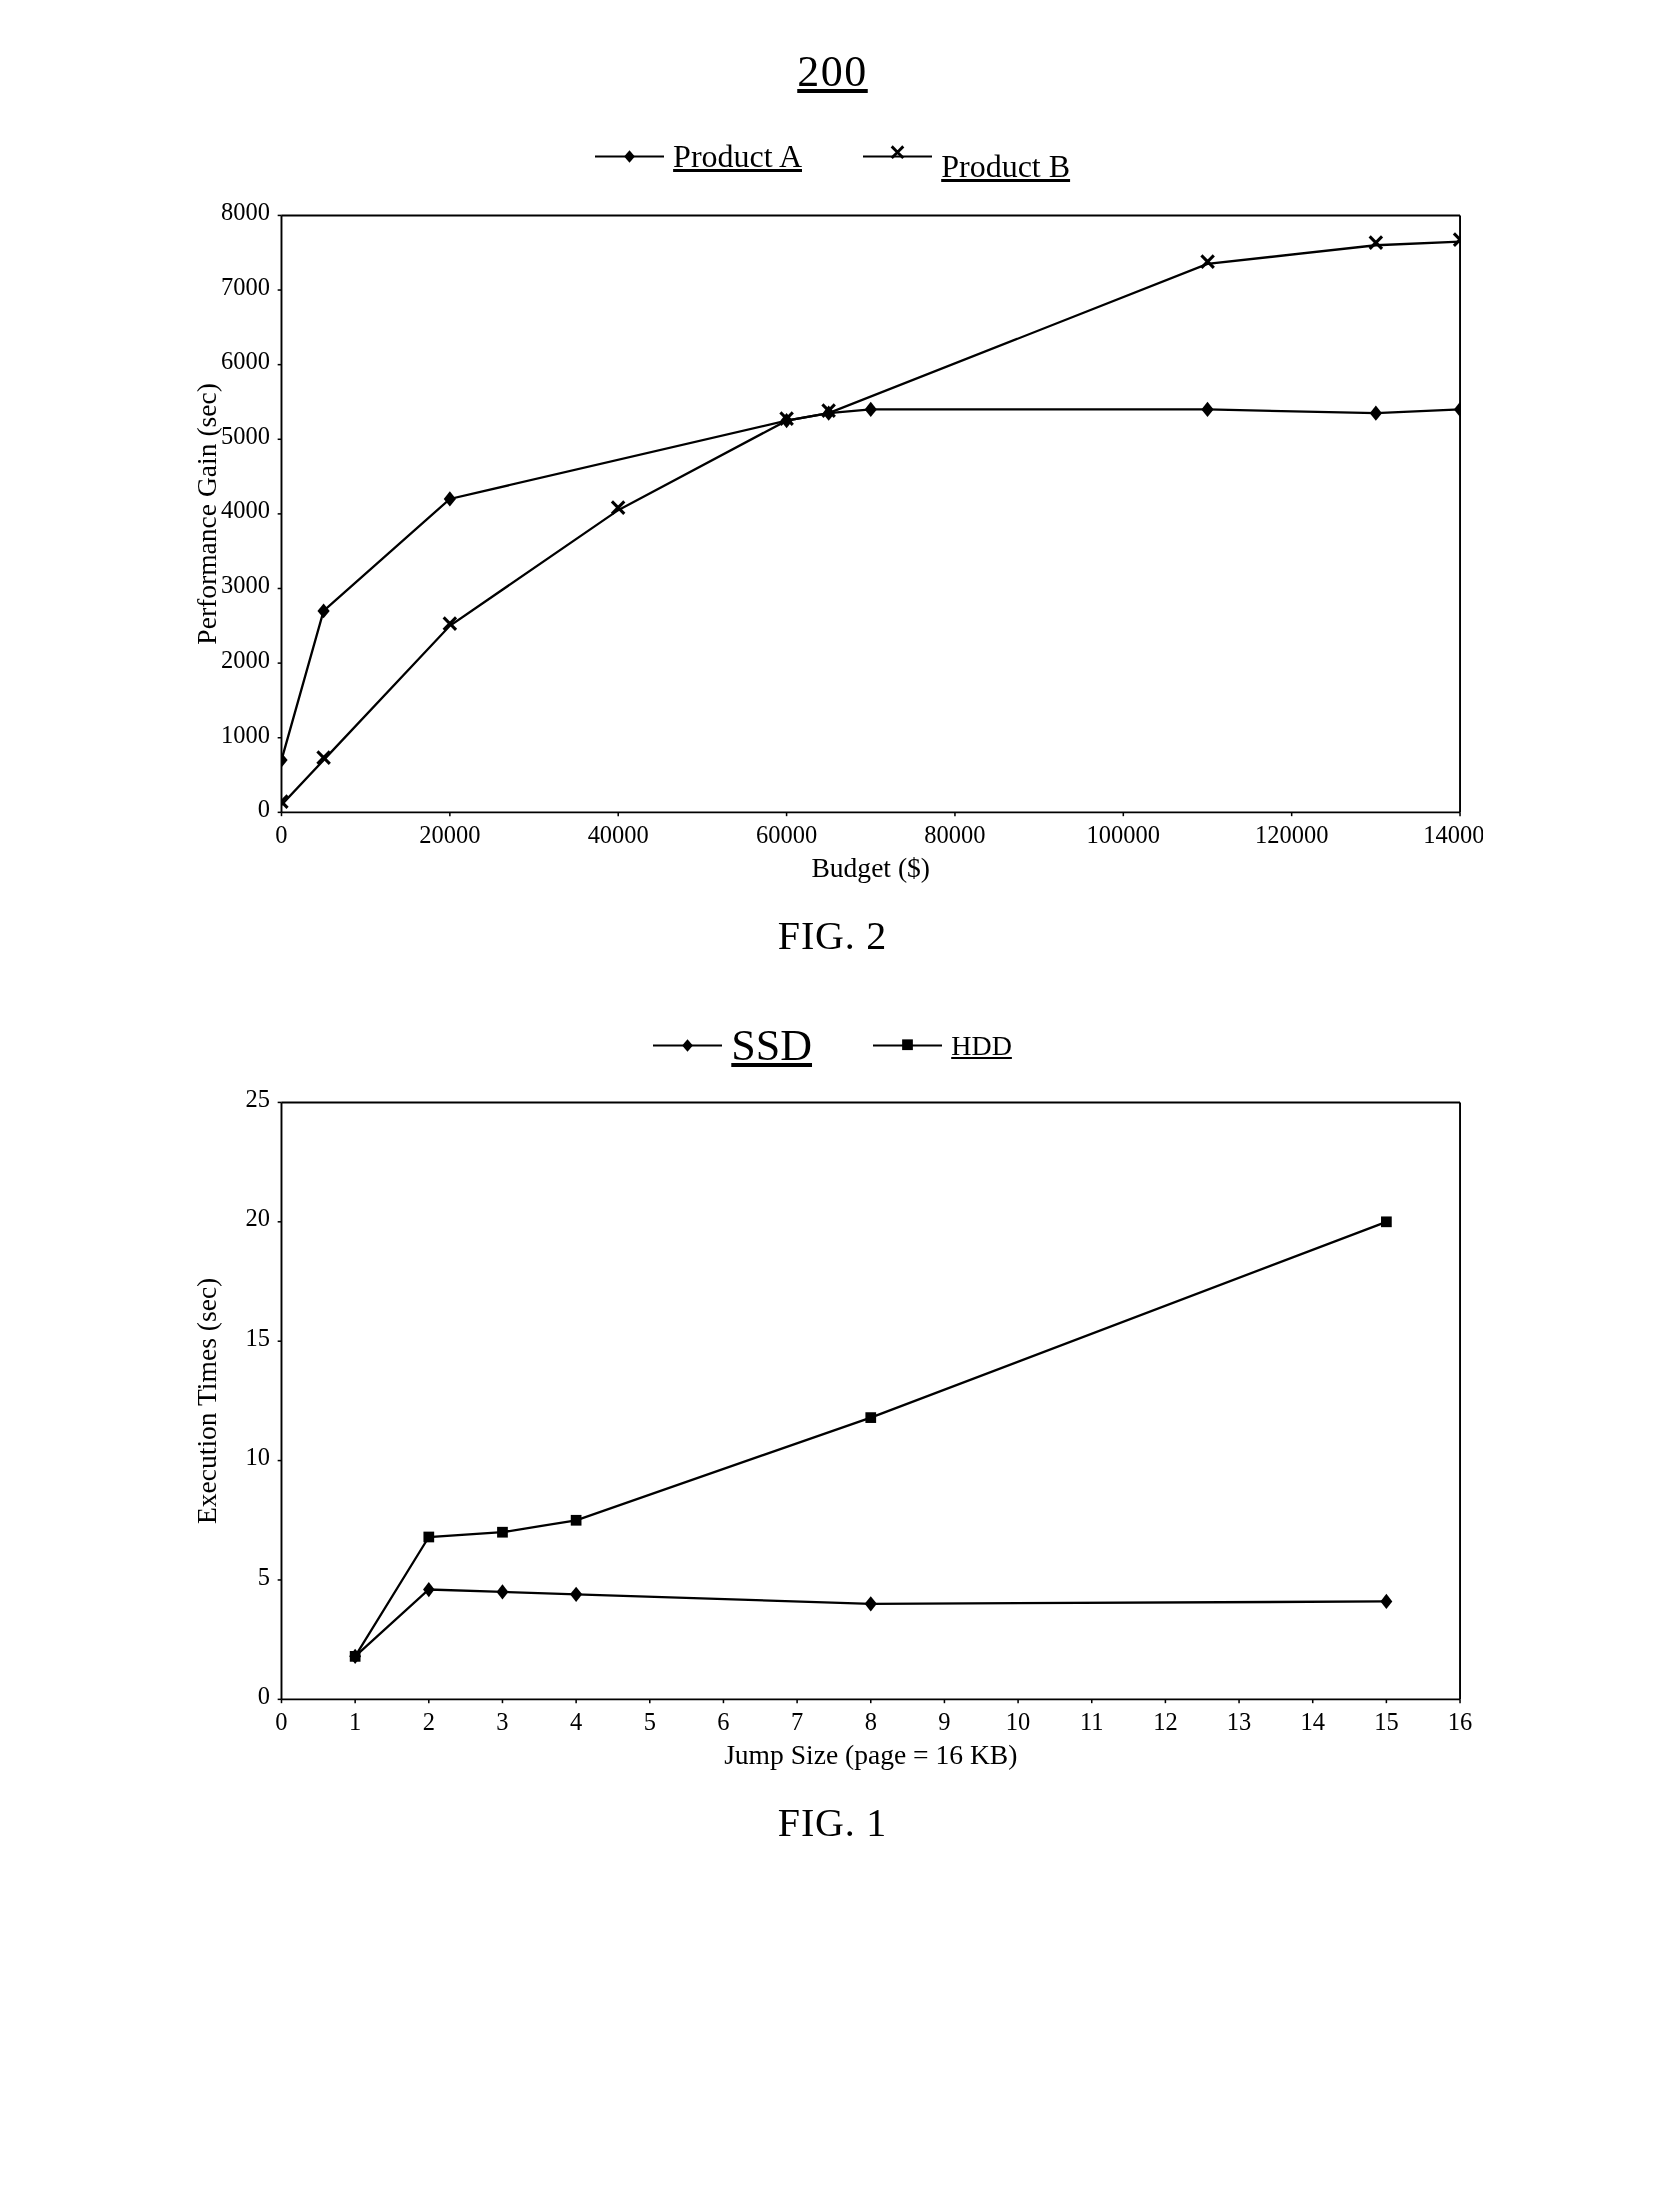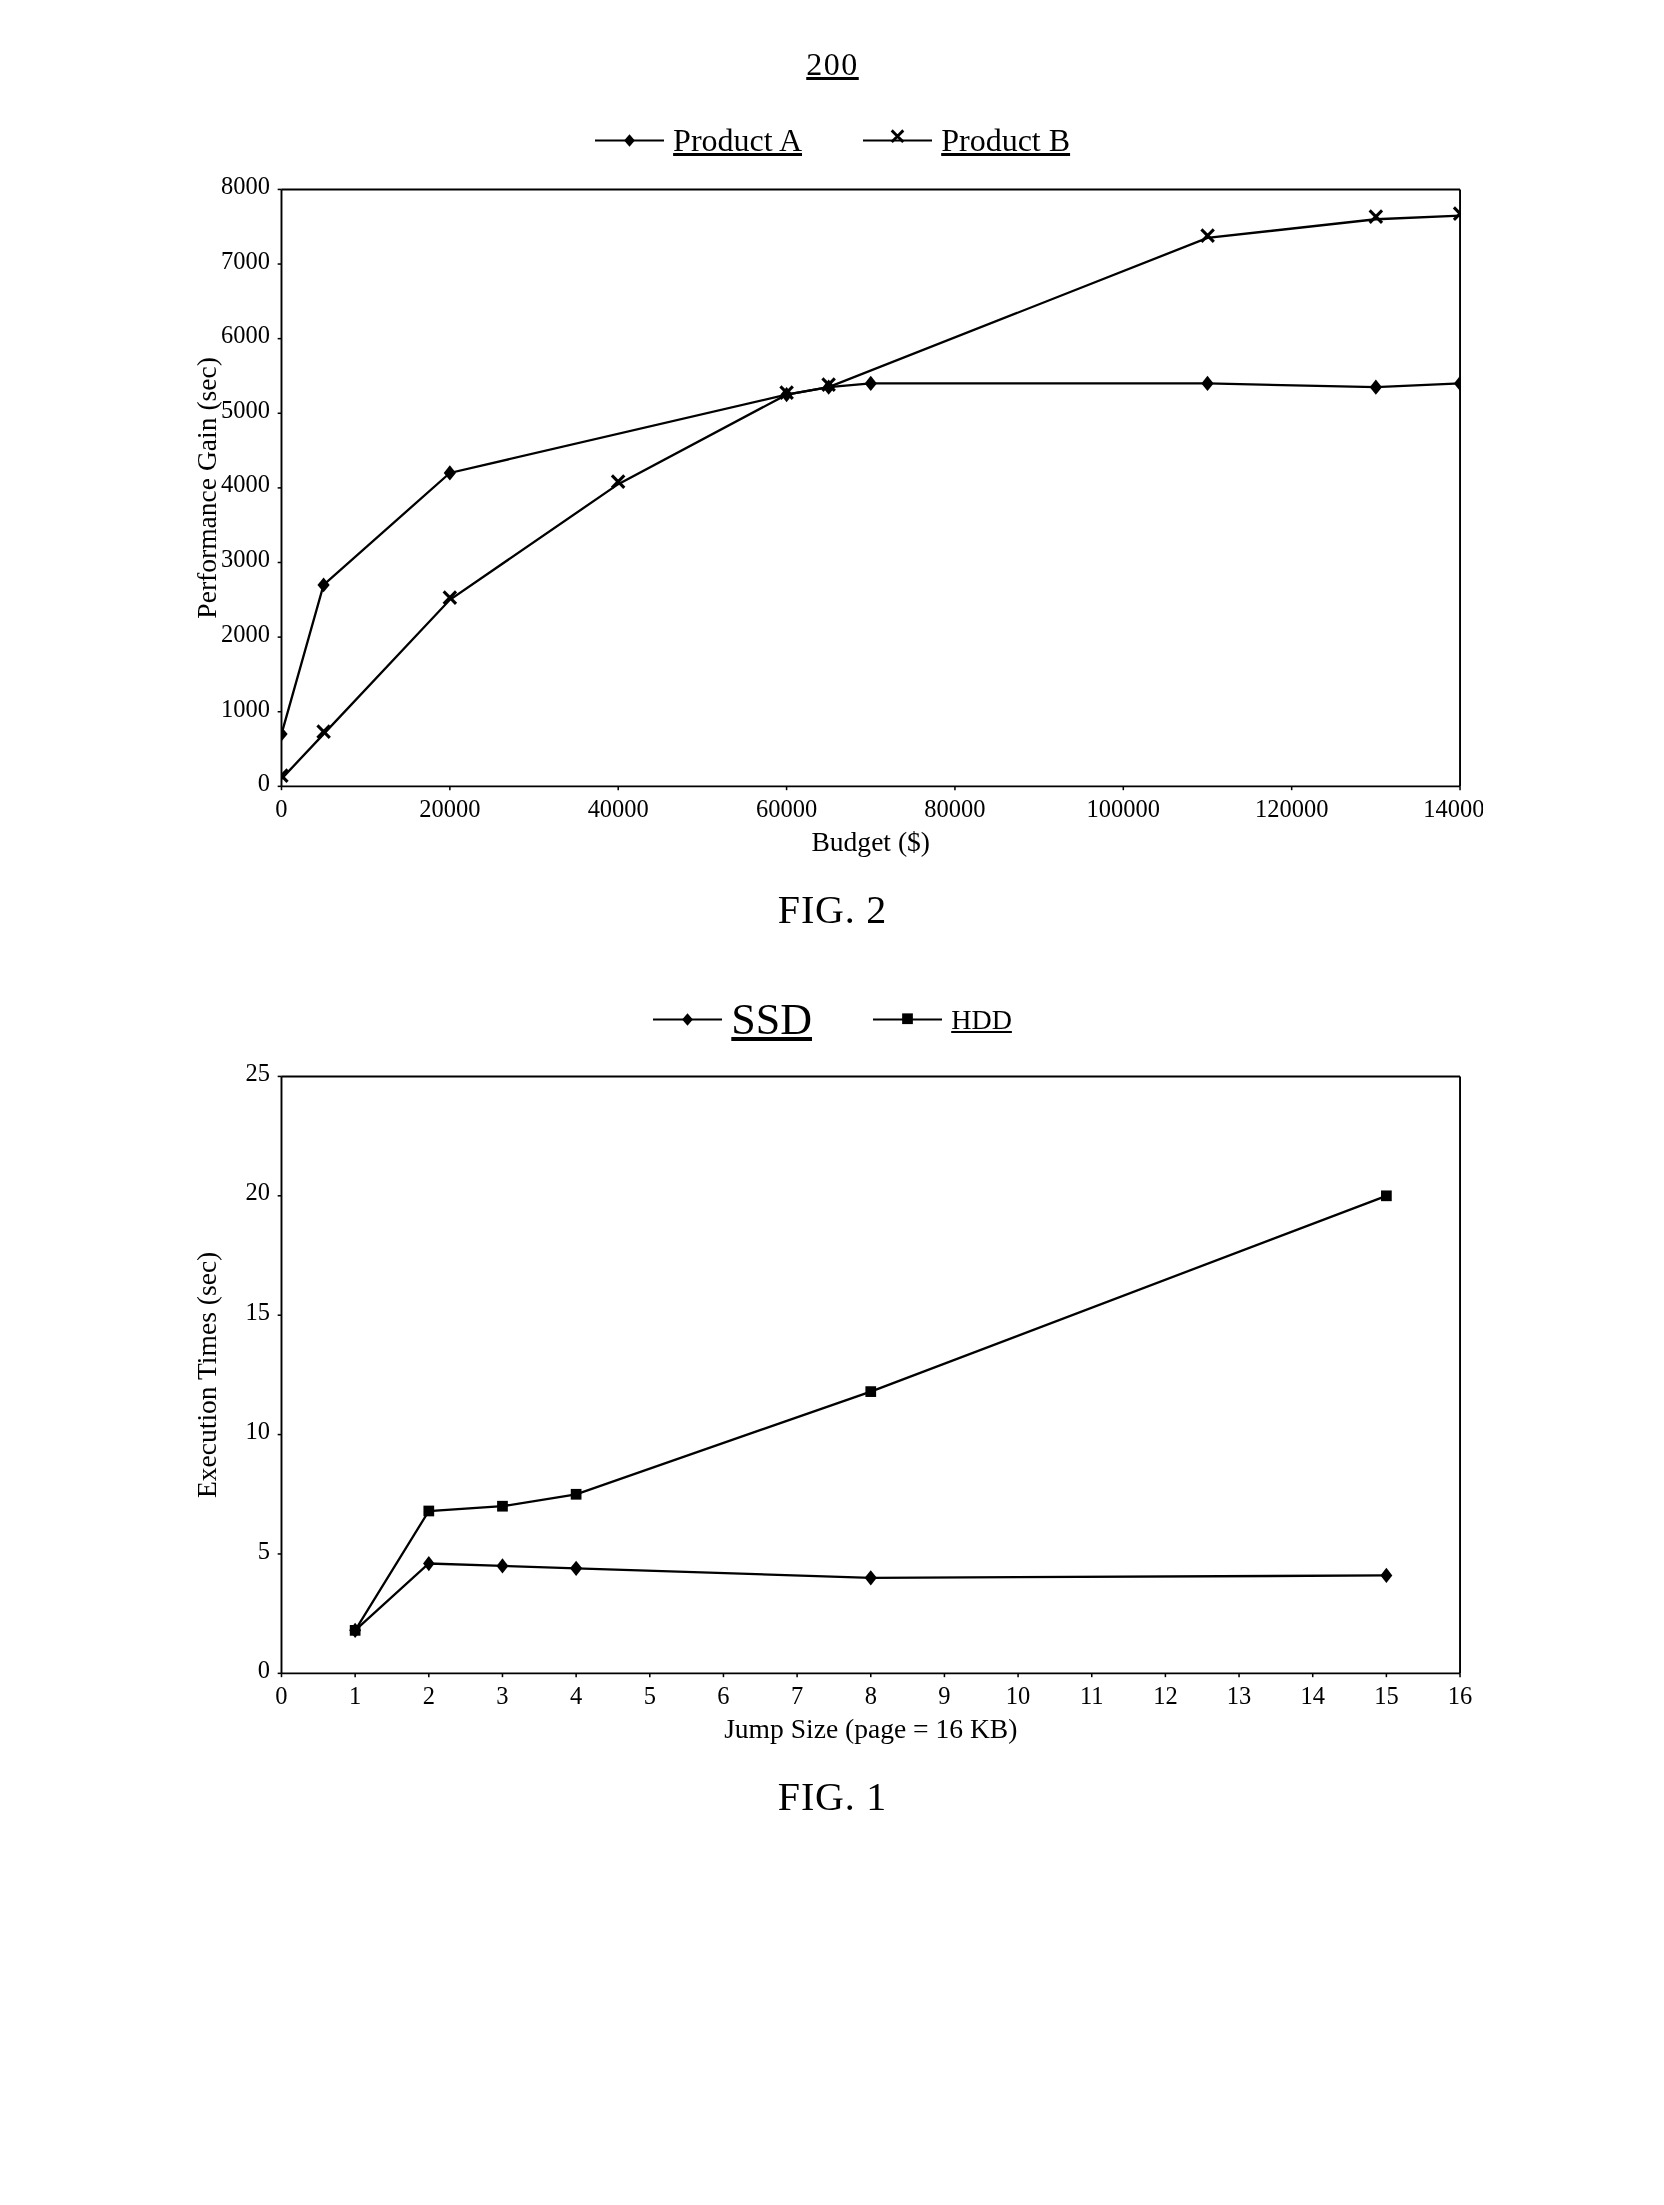--- a/index.html
+++ b/index.html
@@ -16,24 +16,24 @@
 
     .figure-block {
       width: 1378px;
       display: flex;
       flex-direction: column;
       align-items: center;
       margin-bottom: 61px;
     }
 
     .figure-number-top {
-      font-size: 32px;
+      font-size: 44px;
       font-weight: normal;
       text-decoration: underline;
-      margin-bottom: 39px;
+      margin-bottom: 31px;
       letter-spacing: 1.5px;
     }
 
     .legend {
       display: flex;
       flex-direction: row;
       gap: 61px;
       margin-bottom: 15.3px;
       font-size: 31px;
       align-items: center;
@@ -81,21 +81,21 @@
         <line x1="0" y1="15" x2="90" y2="15" stroke="#000" stroke-width="2.5"></line>
         <polygon points="45,7 52,15 45,23 38,15" fill="#000"></polygon>
       </svg>
       <span style="font-size:32px;">Product A</span>
     </div>
     <div class="legend-item">
       <svg width="69" height="23" style="overflow:visible;font-size:40px" viewBox="0 0 90 30">
         <line x1="0" y1="15" x2="90" y2="15" stroke="#000" stroke-width="2.5"></line>
         <text x="45" y="20" text-anchor="middle" font-size="28" font-weight="bold" font-family="Times New Roman">✕</text>
       </svg>
-      <span style="font-size:32px;">Product B</span>
+      <span style="font-size:32px;margin-top:20px;">Product B</span>
     </div>
   </div>
 
   <div class="chart-container">
     <svg class="chart" viewBox="0 0 1700 900">
 
       <defs>
         <clipPath id="clip2">
           <rect x="130" y="20" width="1540" height="780"></rect>
         </clipPath>

